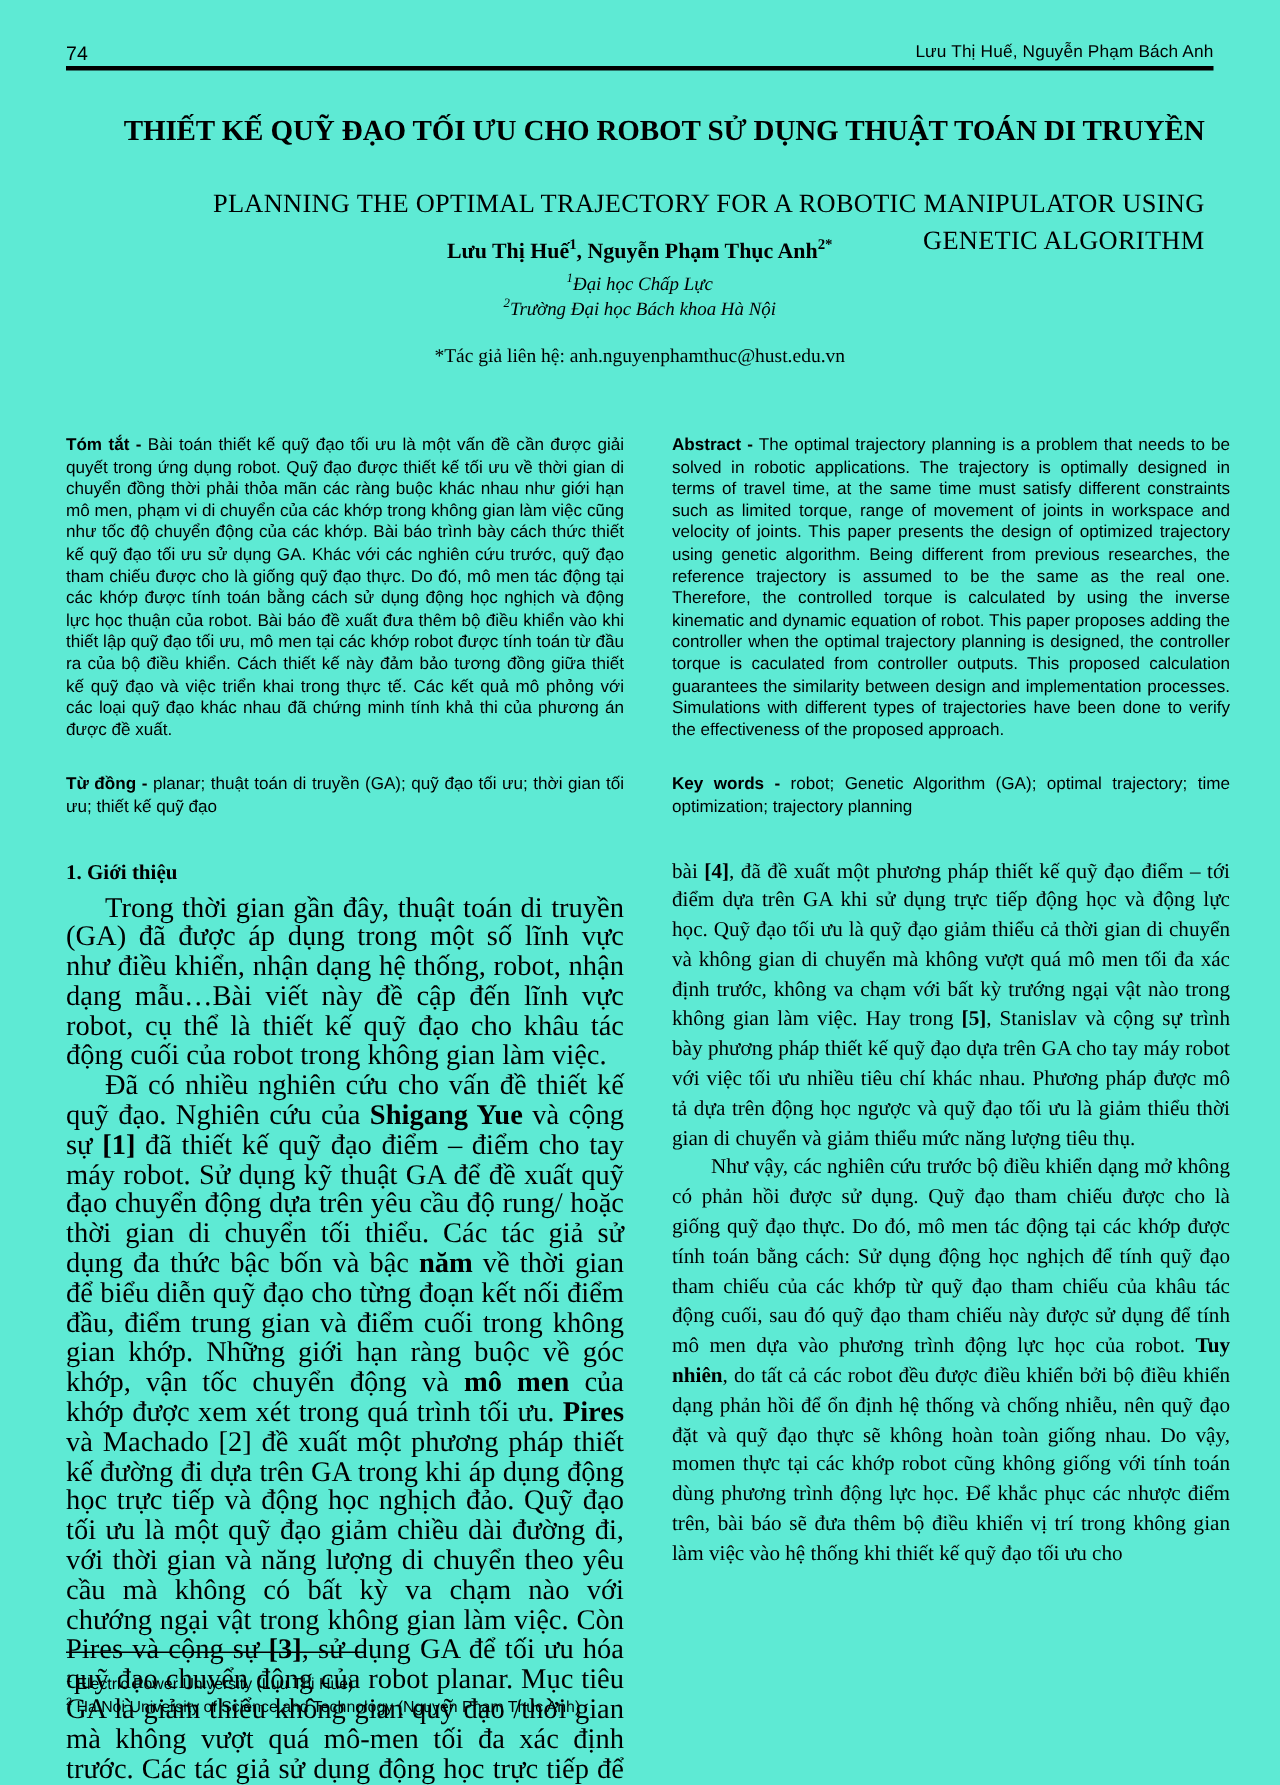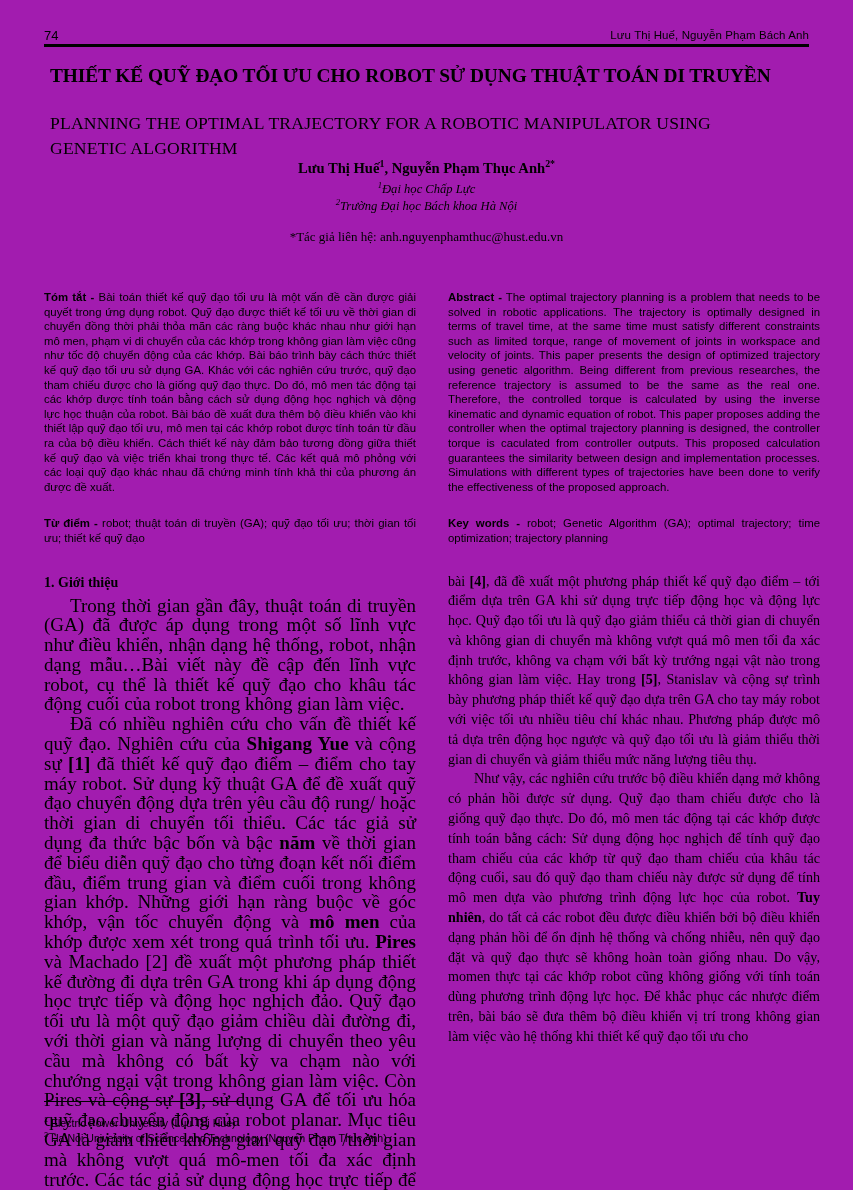--- a/index.html
+++ b/index.html
@@ -13,21 +13,21 @@
     font-family: "Liberation Serif", "DejaVu Serif", serif;
     color: #000000;
     overflow: hidden;
   }
   .page {
     position: relative;
     width: 853px;
     height: 1190px;
     box-sizing: border-box;
     padding: 11px;
-    background: #a21caf;
+    background: #5eead4;
   }
 
   
   .running-head {
     position: absolute;
     top: 22px;
     left: 44px;
     right: 44px;
     height: 20px;
     display: flex;
@@ -44,24 +44,24 @@
     top: 44px;
     left: 44px;
     right: 44px;
     height: 3px;
     background: #000;
   }
 
   
   .title-block {
     position: absolute;
-    top: 62px;
+    top: 74px;
     left: 50px;
     right: 50px;
-    text-align: left;
+    text-align: right;
   }
   .title-vi {
     font-size: 19.4px;
     font-weight: bold;
     line-height: 28px;
     letter-spacing: -0.1px;
     white-space: nowrap;
   }
   .title-en {
     font-size: 17.6px;
@@ -206,21 +206,21 @@
       <div><sup>2</sup><span>Trường Đại học Bách khoa Hà Nội</span></div>
     </div>
     <div class="corresp">*Tác giả liên hệ: anh.nguyenphamthuc@hust.edu.vn</div>
   </div>
 
   <div class="columns">
 
     <div class="col">
       <div class="abstract"><b>Tóm tắt -</b><span> Bài toán thiết kế quỹ đạo tối ưu là một vấn đề cần được giải quyết trong ứng dụng robot. Quỹ đạo được thiết kế tối ưu về thời gian di chuyển đồng thời phải thỏa mãn các ràng buộc khác nhau như giới hạn mô men, phạm vi di chuyển của các khớp trong không gian làm việc cũng như tốc độ chuyển động của các khớp. Bài báo trình bày cách thức thiết kế quỹ đạo tối ưu sử dụng GA. Khác với các nghiên cứu trước, quỹ đạo tham chiếu được cho là giống quỹ đạo thực. Do đó, mô men tác động tại các khớp được tính toán bằng cách sử dụng động học nghịch và động lực học thuận của robot. Bài báo đề xuất đưa thêm bộ điều khiển vào khi thiết lập quỹ đạo tối ưu, mô men tại các khớp robot được tính toán từ đầu ra của bộ điều khiển. Cách thiết kế này đảm bảo tương đồng giữa thiết kế quỹ đạo và việc triển khai trong thực tế. Các kết quả mô phỏng với các loại quỹ đạo khác nhau đã chứng minh tính khả thi của phương án được đề xuất.</span></div>
 
-      <div class="keywords"><b>Từ điểm -</b><span> robot; thuật toán di truyền (GA); quỹ đạo tối ưu; thời gian tối ưu; thiết kế quỹ đạo</span></div>
+      <div class="keywords"><b>Từ đồng -</b><span> planar; thuật toán di truyền (GA); quỹ đạo tối ưu; thời gian tối ưu; thiết kế quỹ đạo</span></div>
 
       <div class="section-head">1. Giới thiệu</div>
 
       <div class="body-text">
         <p>Trong thời gian gần đây, thuật toán di truyền (GA) đã được áp dụng trong một số lĩnh vực như điều khiển, nhận dạng hệ thống, robot, nhận dạng mẫu…Bài viết này đề cập đến lĩnh vực robot, cụ thể là thiết kế quỹ đạo cho khâu tác động cuối của robot trong không gian làm việc.</p>
         <p><span>Đã có nhiều nghiên cứu cho vấn đề thiết kế quỹ đạo. Nghiên cứu của </span><b>Shigang Yue</b><span> và cộng sự </span><b>[1]</b><span> đã thiết kế quỹ đạo điểm – điểm cho tay máy robot. Sử dụng kỹ thuật GA để đề xuất quỹ đạo chuyển động dựa trên yêu cầu độ rung/ hoặc thời gian di chuyển tối thiểu. Các tác giả sử dụng đa thức bậc bốn và bậc </span><b>năm</b><span> về thời gian để biểu diễn quỹ đạo cho từng đoạn kết nối điểm đầu, điểm trung gian và điểm cuối trong không gian khớp. Những giới hạn ràng buộc về góc khớp, vận tốc chuyển động và </span><b>mô men</b><span> của khớp được xem xét trong quá trình tối ưu. </span><b>Pires</b><span> và Machado [2] đề xuất một phương pháp thiết kế đường đi dựa trên GA trong khi áp dụng động học trực tiếp và động học nghịch đảo. Quỹ đạo tối ưu là một quỹ đạo giảm chiều dài đường đi, với thời gian và năng lượng di chuyển theo yêu cầu mà không có bất kỳ va chạm nào với chướng ngại vật trong không gian làm việc. Còn Pires và cộng sự </span><b>[3]</b><span>, sử dụng GA để tối ưu hóa quỹ đạo chuyển động của robot planar. Mục tiêu GA là giảm thiểu không gian quỹ đạo /thời gian mà không vượt quá mô-men tối đa xác định trước. Các tác giả sử dụng động học trực tiếp để tránh các điểm kỳ dị. Trong</span></p>
       </div>
     </div>
 
     <div class="col">

